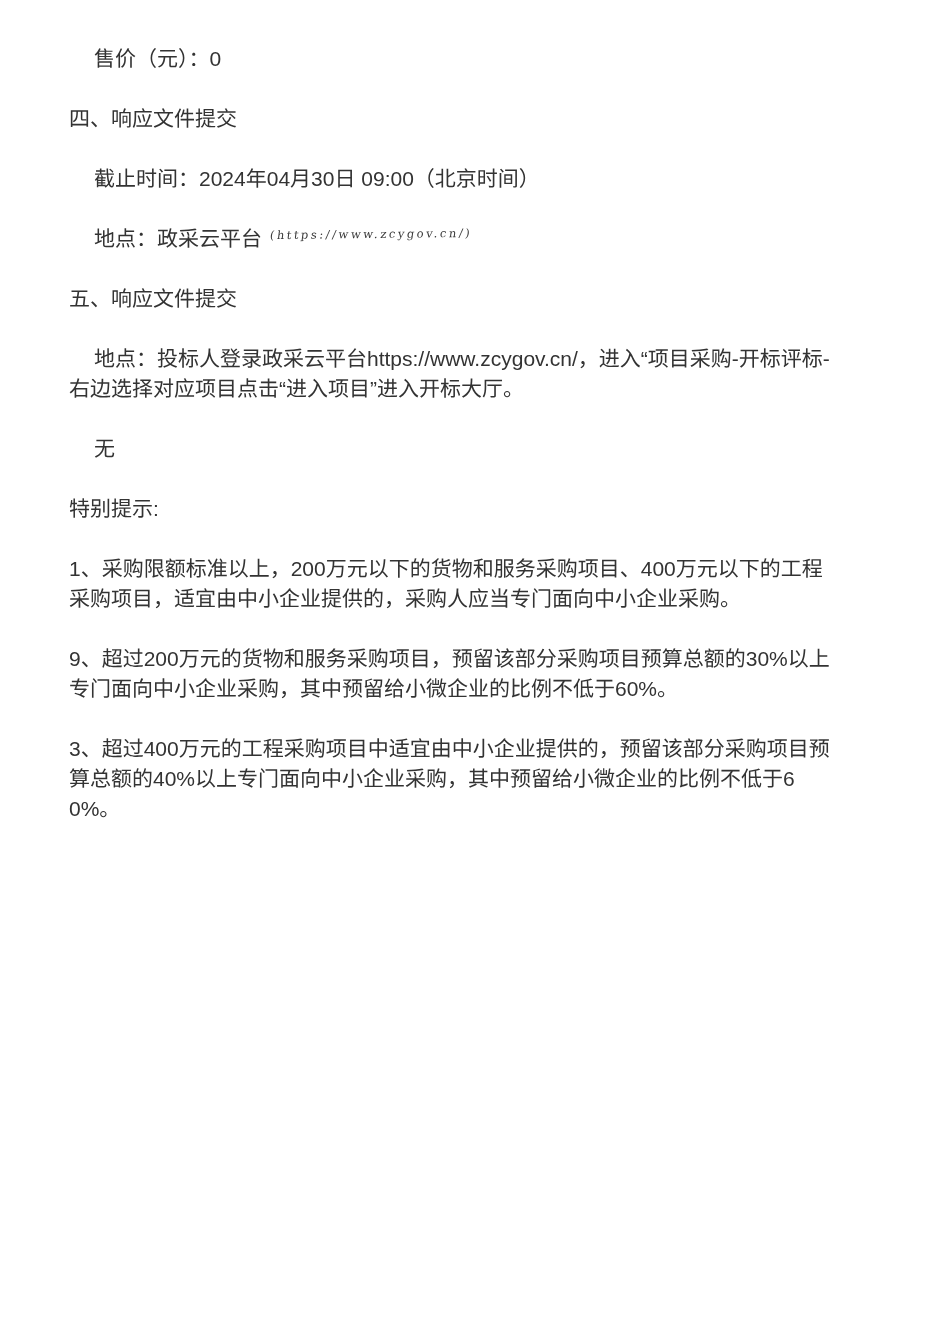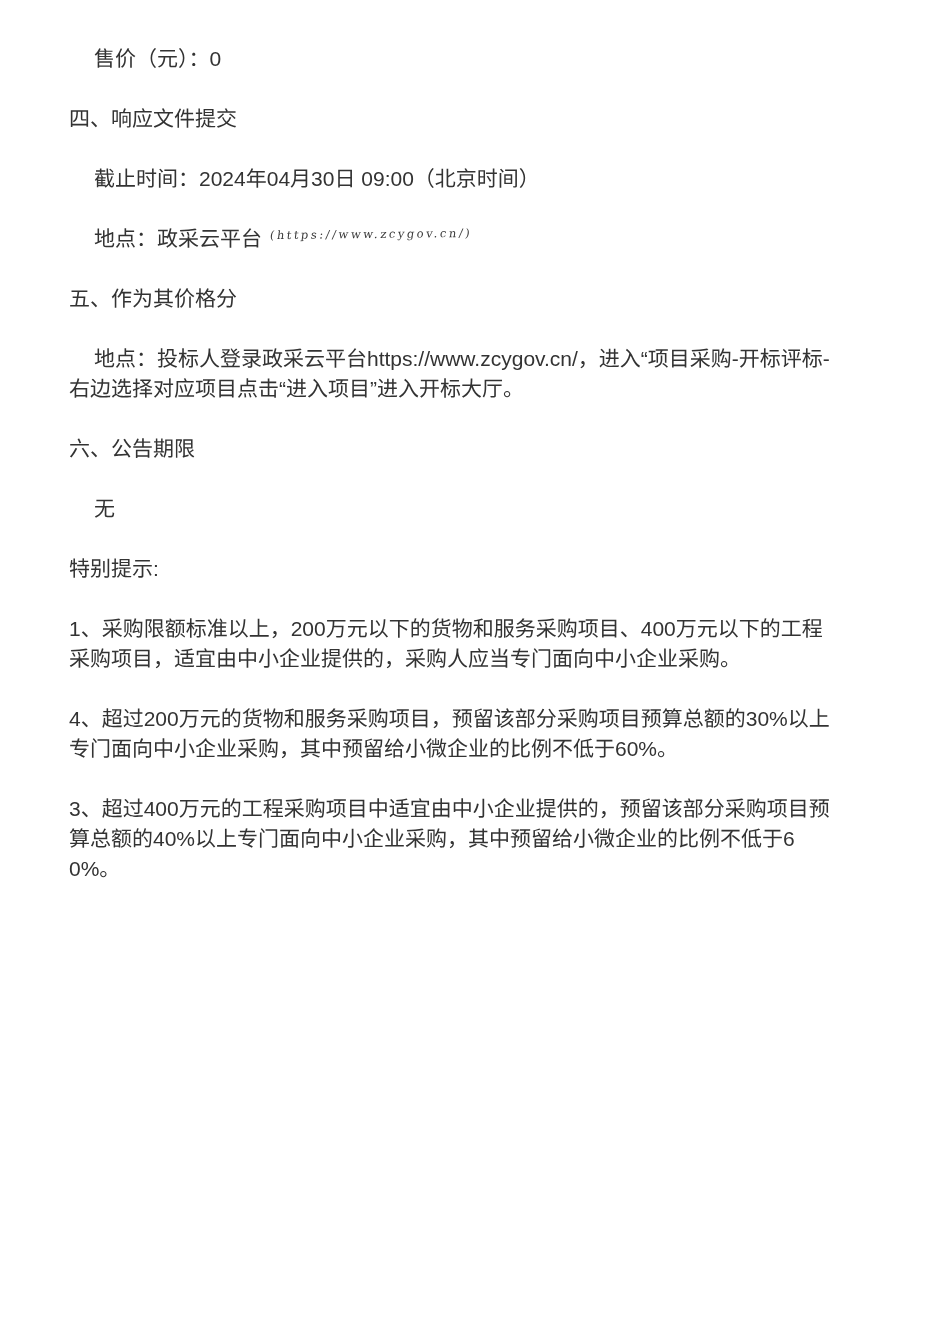--- a/index.html
+++ b/index.html
@@ -51,33 +51,32 @@
 <main class="doc">
 
   <p class="indent">售价（元）：0</p>
 
   <p class="heading">四、响应文件提交</p>
 
   <p class="indent">截止时间：2024年04月30日 09:00（北京时间）</p>
 
   <p class="indent"><span>地点：政采云平台</span><span class="sup-url">(https://www.zcygov.cn/)</span></p>
 
-  <p class="heading">五、作为其价格分</p>
+  <p class="heading">五、响应文件提交</p>
 
 
   <p class="indent">地点：投标人登录政采云平台https://www.zcygov.cn/，进入“项目采购-开标评标-右边选择对应项目点击“进入项目”进入开标大厅。</p>
 
-  <p class="heading">六、公告期限</p>
 
 
 
   <p class="indent">无</p>
 
   <p>特别提示:</p>
 
   <p>1、采购限额标准以上，200万元以下的货物和服务采购项目、400万元以下的工程采购项目，适宜由中小企业提供的，采购人应当专门面向中小企业采购。</p>
 
-  <p>4、超过200万元的货物和服务采购项目，预留该部分采购项目预算总额的30%以上专门面向中小企业采购，其中预留给小微企业的比例不低于60%。</p>
+  <p>9、超过200万元的货物和服务采购项目，预留该部分采购项目预算总额的30%以上专门面向中小企业采购，其中预留给小微企业的比例不低于60%。</p>
 
   <p>3、超过400万元的工程采购项目中适宜由中小企业提供的，预留该部分采购项目预算总额的40%以上专门面向中小企业采购，其中预留给小微企业的比例不低于60%。</p>
 
 
 </main>
 
 </body></html>

